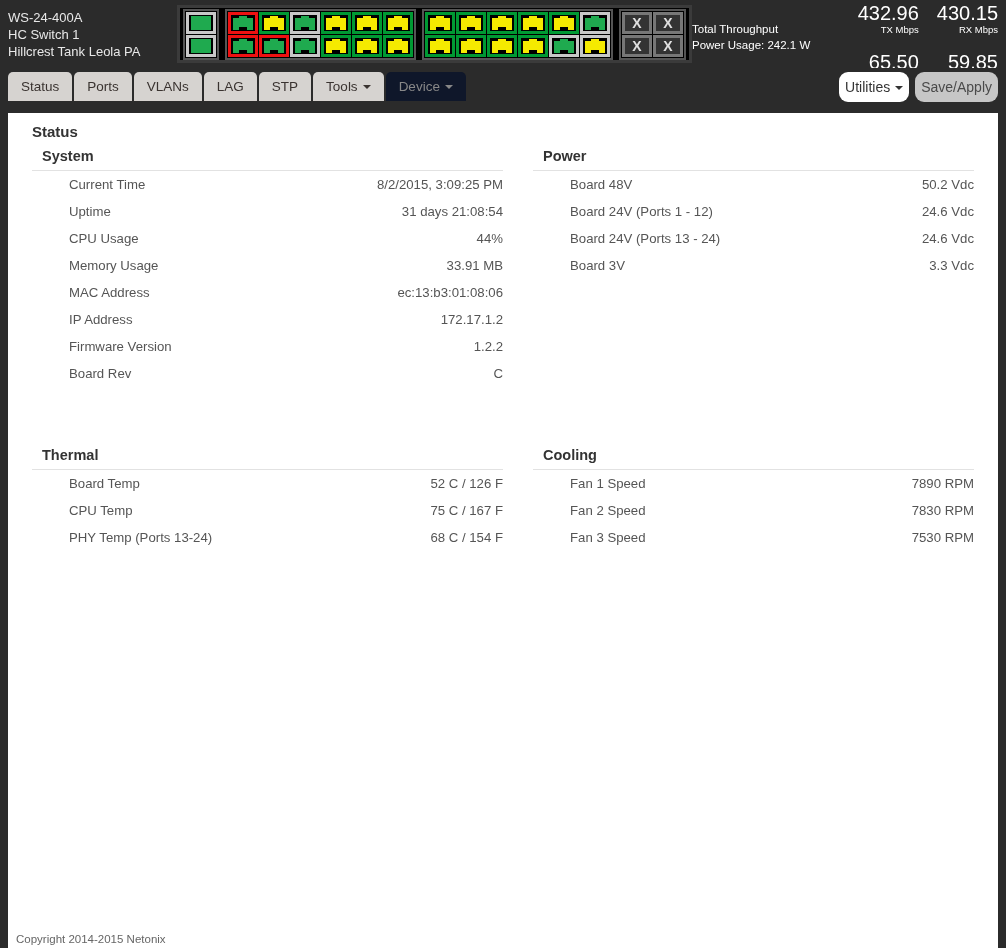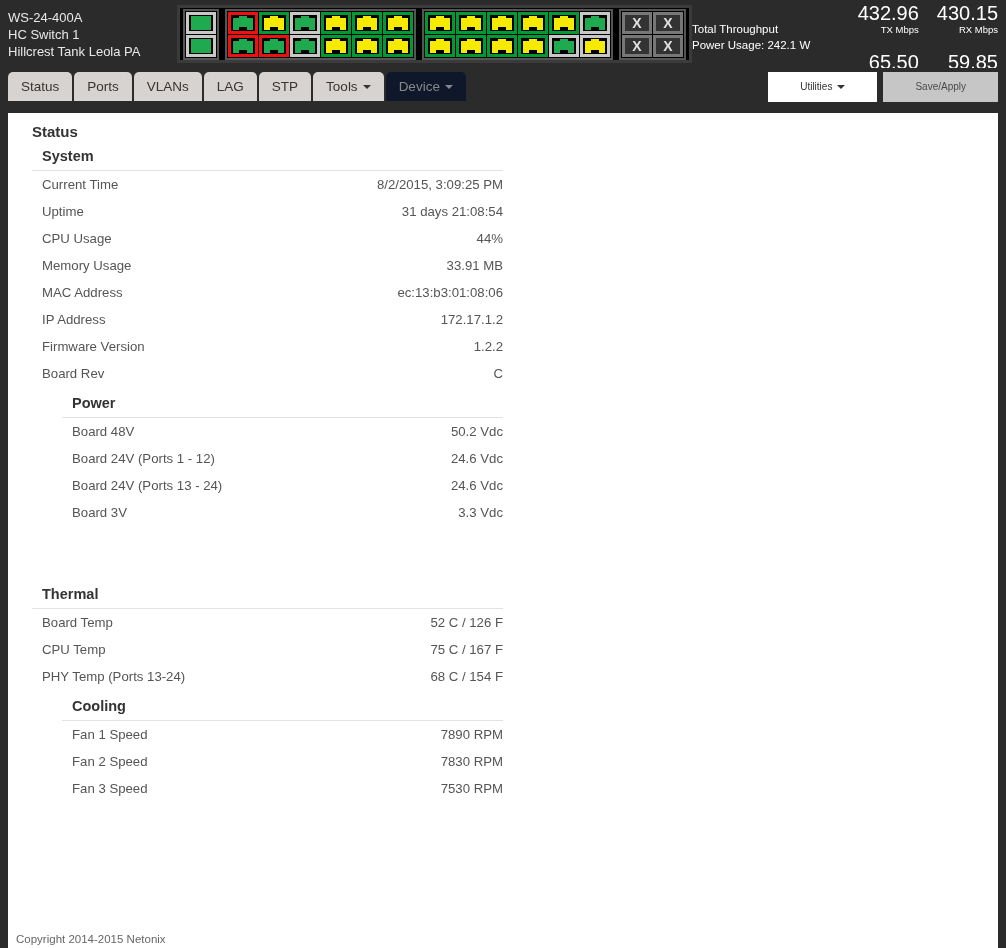--- a/index.html
+++ b/index.html
@@ -122,23 +122,23 @@
     vertical-align: middle;
   }
   .actions {
     position: absolute;
     right: 8px;
     top: 4px;
     display: flex;
     gap: 6px;
   }
   .btn {
-    font-size: 10px;
-    padding: 7px 32px;
-    border-radius: 0;
+    font-size: 14px;
+    padding: 7px 6px;
+    border-radius: 9px;
     line-height: 16px;
     white-space: nowrap;
   }
   .btn-white { background: #fff; color: #333; }
   .btn-gray  { background: #c6c6c6; color: #4a4a4a; }
 
   
   .content {
     position: absolute;
     left: 8px; right: 8px;
@@ -148,21 +148,20 @@
   }
   .page-title {
     font-size: 15px;
     font-weight: bold;
     color: #333;
     padding: 10px 0 0 24px;
   }
   .cols {
     display: flex;
     padding: 0 24px;
-    flex-direction: column;
   }
   .col { width: 50%; box-sizing: border-box; }
   .col.right { padding-left: 30px; }
 
   .sec-title {
     font-size: 14.5px;
     font-weight: bold;
     color: #333;
     margin: 8px 0 0 10px;
   }
@@ -171,21 +170,21 @@
     margin: 6px 0 0 0;
   }
   .kv {
     display: flex;
     justify-content: space-between;
     font-size: 13.2px;
     color: #555;
     padding: 6px 0 5px 10px;
     line-height: 16px;
   }
-  .kv .k { white-space: nowrap; }
+  .kv .k { white-space: nowrap; margin-left: 27px; }
   .kv .v { white-space: nowrap; }
 
   .block-gap { height: 52px; }
 
   .footer {
     position: absolute;
     left: 8px; bottom: 3px;
     font-size: 11.5px;
     color: #666;
   }

